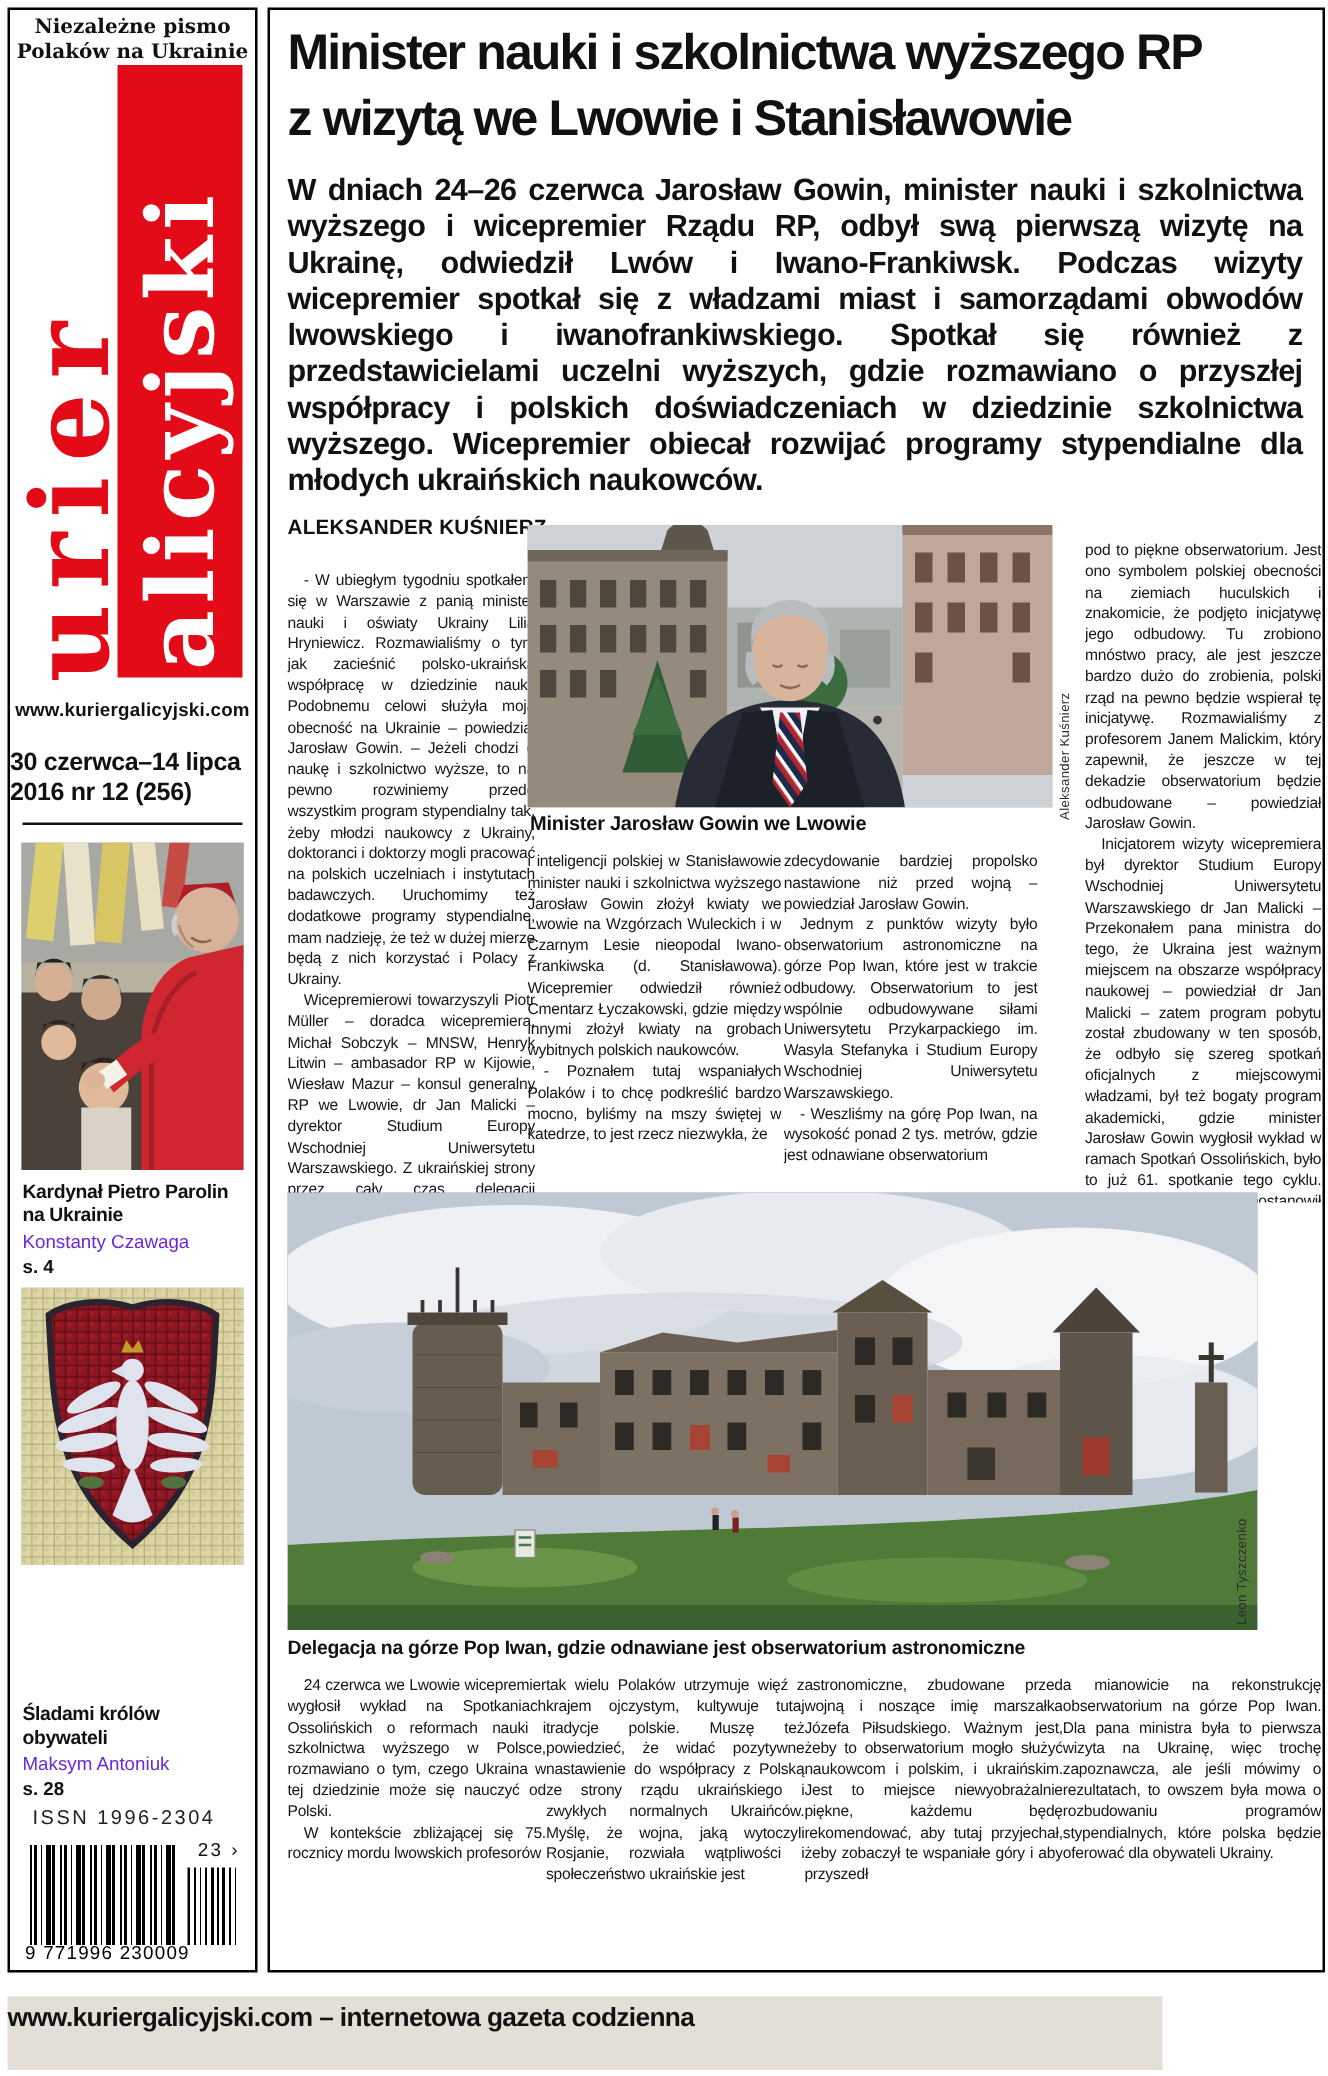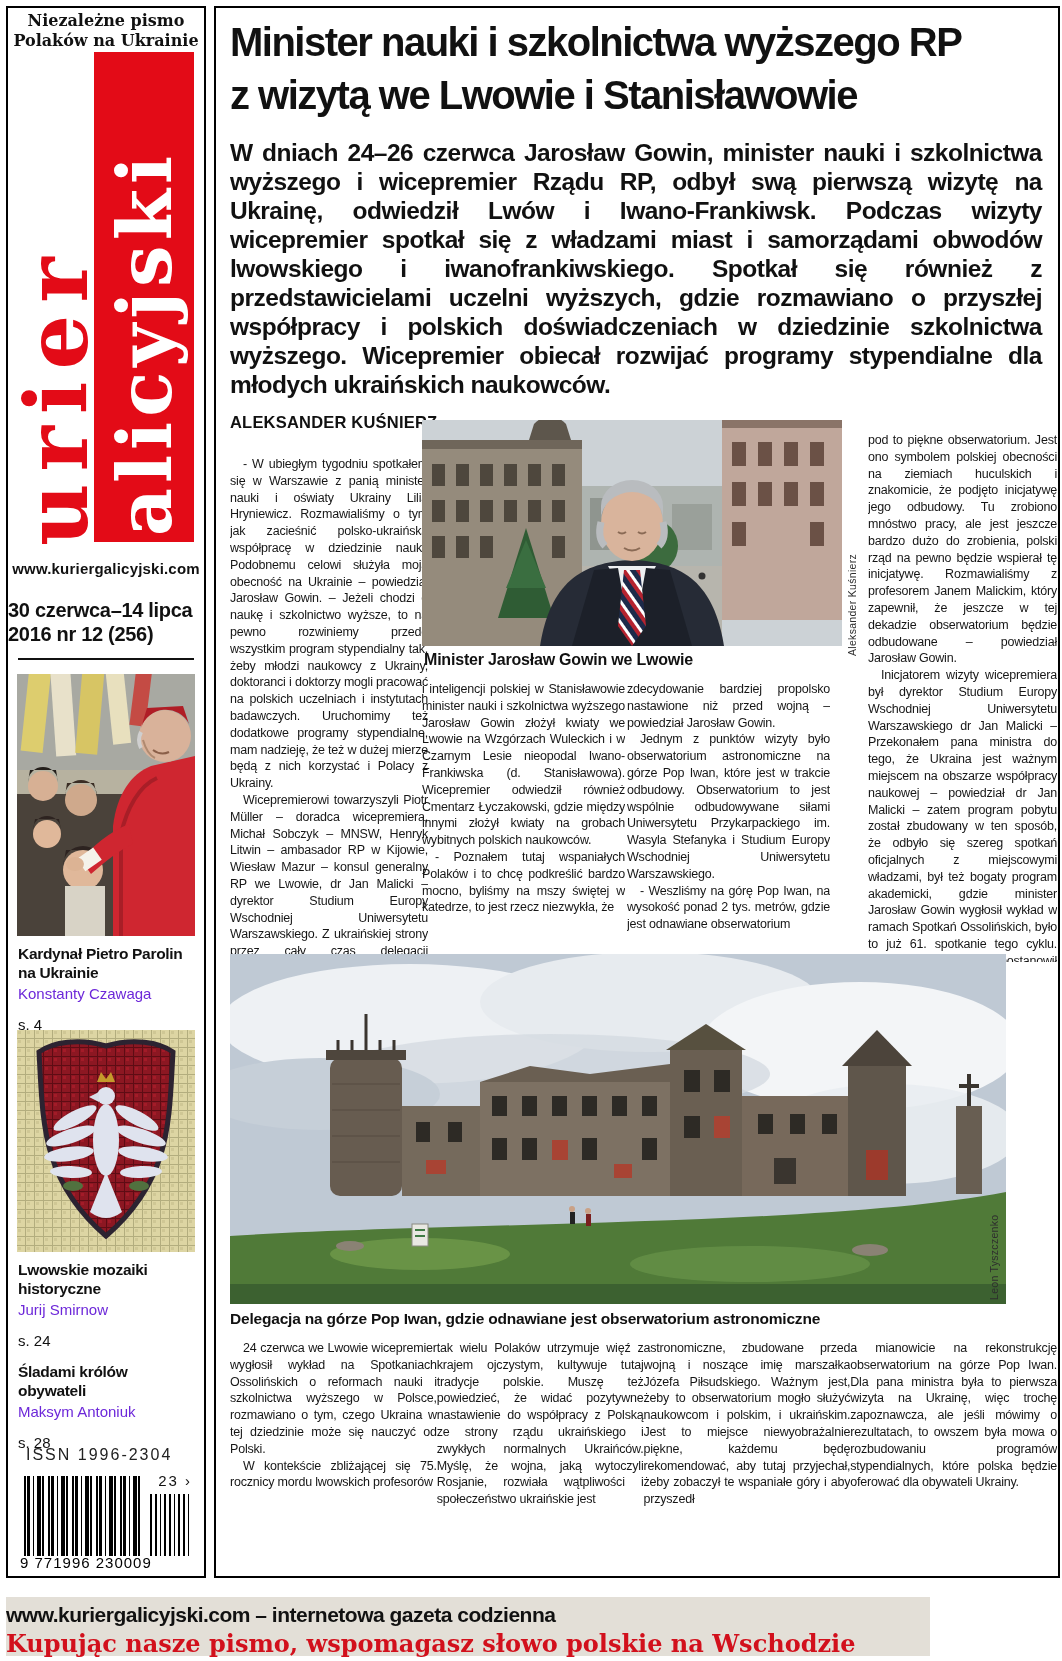--- a/index.html
+++ b/index.html
@@ -21,21 +21,21 @@
            font-weight:bold;font-size:15px;letter-spacing:.2px;}
   .issue{position:absolute;left:0;top:590px;width:100%;text-align:left;
          font-weight:bold;font-size:20px;line-height:24px;white-space:pre-line;letter-spacing:-.3px;}
   .side-rule{position:absolute;left:10px;right:10px;top:650px;border-top:2px solid #111;}
   .side-fig{position:absolute;left:9px;width:178px;overflow:hidden;background:#ccc;}
   .fig-cardinal{top:666px;height:262px;}
   .fig-mosaic{top:1022px;height:222px;}
   .teaser{position:absolute;left:10px;width:180px;}
   .teaser .t-title{font-weight:bold;font-size:15.5px;line-height:19px;letter-spacing:-.3px;}
   .teaser .t-author{font-size:15px;line-height:19px;color:#6d28d9;margin-top:2px;}
-  .teaser .t-page{font-weight:normal;font-size:15px;margin-top:13px;}
+  .teaser .t-page{font-weight:bold;font-size:15px;margin-top:2px;}
   .teaser1{top:936px;} .teaser2{top:1252px;} .teaser3{top:1354px;}
   .issn{position:absolute;left:18px;top:1438px;font-size:16px;letter-spacing:2px;color:#222;}
   .barcode{position:absolute;left:12px;top:1462px;width:176px;height:102px;}
   .bc-main{position:absolute;left:4px;top:6px;width:116px;height:80px;
      background:repeating-linear-gradient(90deg,#000 0 2px,#fff 2px 3px,#000 3px 6px,#fff 6px 9px,#000 9px 10px,#fff 10px 13px,#000 13px 17px,#fff 17px 18px,#000 18px 20px,#fff 20px 24px);}
   .bc-digits{position:absolute;left:0px;top:84px;width:130px;font-size:15px;letter-spacing:1px;
      font-family:"Liberation Sans",sans-serif;color:#000;white-space:nowrap;}
   .bc-addon{position:absolute;right:6px;top:24px;width:40px;height:62px;
      background:repeating-linear-gradient(90deg,#000 0 2px,#fff 2px 5px,#000 5px 7px,#fff 7px 10px,#000 10px 11px,#fff 11px 14px);}
   .bc-addon-label{position:absolute;right:4px;top:2px;font-size:15px;letter-spacing:2px;}
@@ -165,25 +165,20 @@
           <ellipse cx="124" cy="106" rx="26" ry="7" transform="rotate(18 124 106)"></ellipse>
           <ellipse cx="126" cy="124" rx="25" ry="7" transform="rotate(8 126 124)"></ellipse>
           <ellipse cx="124" cy="142" rx="21" ry="6" transform="rotate(-2 124 142)"></ellipse>
         </g>
         <path d="M89 142 l-16 40 q16 12 32 0 z" fill="#dfe3ee"></path>
         <ellipse cx="56" cy="156" rx="10" ry="5" fill="#51713f"></ellipse>
         <ellipse cx="122" cy="156" rx="10" ry="5" fill="#51713f"></ellipse>
       </svg>
     </figure>
 
-    <div class="teaser teaser2">
-      <div class="t-title">Lwowskie mozaiki historyczne</div>
-      <div class="t-author">Jurij Smirnow</div>
-      <div class="t-page">s. 24</div>
-    </div>
 
     <div class="teaser teaser3">
       <div class="t-title">Śladami królów obywateli</div>
       <div class="t-author">Maksym Antoniuk</div>
       <div class="t-page">s. 28</div>
     </div>
 
     <div class="issn">ISSN 1996-2304</div>
     <div class="barcode">
       <div class="bc-main"></div>
@@ -386,16 +381,15 @@
         <p class="noindent">astronomiczne, zbudowane przed wojną i noszące imię marszałka Józefa Piłsudskiego. Ważnym jest, żeby to obserwatorium mogło służyć naukowcom i polskim, i ukraińskim. Jest to miejsce niewyobrażalnie piękne, każdemu będę rekomendować, aby tutaj przyjechał, żeby zobaczył te wspaniałe góry i aby przyszedł</p>
       </div>
       <div class="bodytext">
         <p class="noindent">a mianowicie na rekonstrukcję obserwatorium na górze Pop Iwan. Dla pana ministra była to pierwsza wizyta na Ukrainę, więc trochę zapoznawcza, ale jeśli mówimy o rezultatach, to owszem była mowa o rozbudowaniu programów stypendialnych, które polska będzie oferować dla obywateli Ukrainy.</p>
       </div>
     </div>
   </main>
 
   <footer class="footer">
     <div class="footer-url">www.kuriergalicyjski.com – internetowa gazeta codzienna</div>
-    <div class="footer-slogan">Kupując nasze pismo, wspomagasz słowo polskie na Wschodzie</div>
   </footer>
 
 </div>
 
 </body></html>

